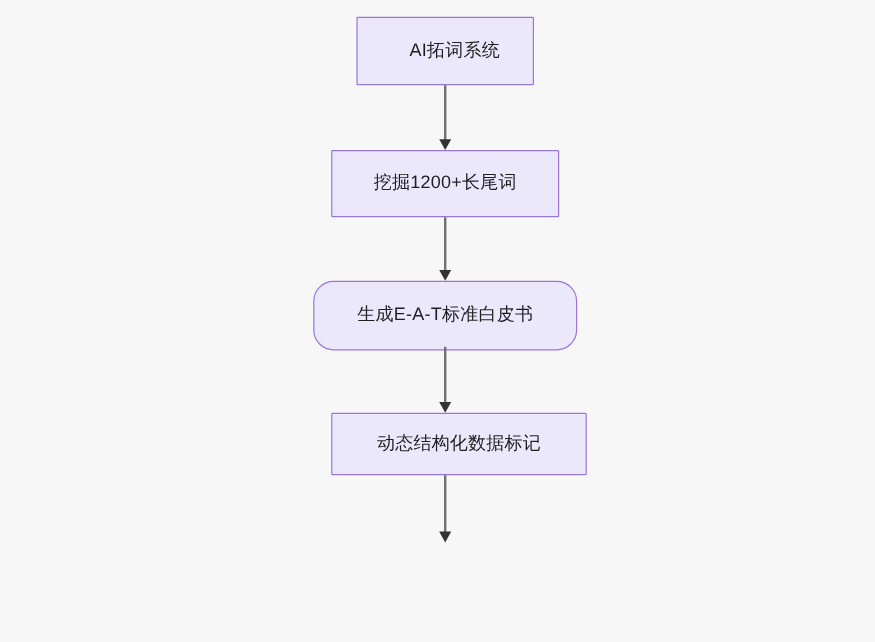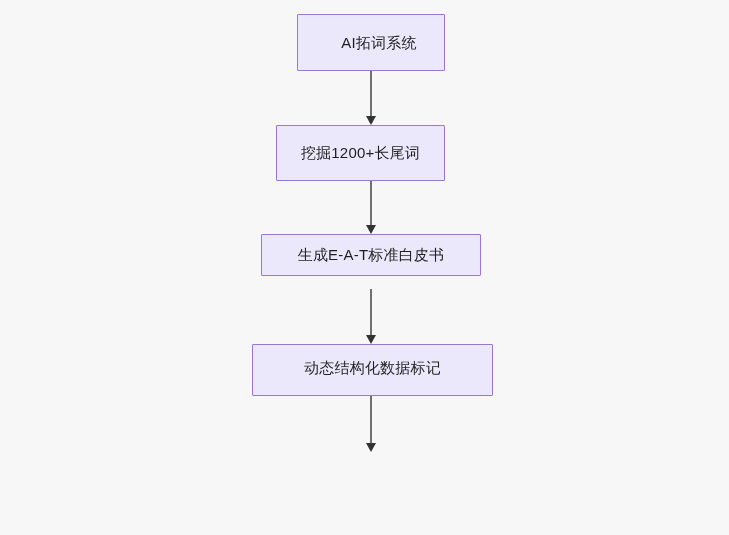--- a/index.html
+++ b/index.html
@@ -66,39 +66,39 @@
 
   <div class="node" style="left:297px; top:14px; width:148px; height:57px;padding-left:16px;">
     <span class="node-label">AI拓词系统</span>
   </div>
 
   <div class="edge" style="left:370px; top:71px; width:2px; height:54px;">
     <div class="edge-line" style="height:46px;"></div>
     <div class="edge-head" style="top:45px;"></div>
   </div>
 
-  <div class="node" style="left:276px; top:125px; width:169px; height:56px;">
+  <div class="node" style="left:276px; top:125px; width:190px; height:56px;">
     <span class="node-label">挖掘1200+长尾词</span>
   </div>
 
   <div class="edge" style="left:370px; top:181px; width:2px; height:53px;">
     <div class="edge-line" style="height:45px;"></div>
     <div class="edge-head" style="top:44px;"></div>
   </div>
 
-  <div class="node" style="left:261px; top:234px; width:220px; height:42px;">
+  <div class="node" style="left:261px; top:234px; width:220px; height:58px;border-radius:17px;">
     <span class="node-label">生成E-A-T标准白皮书</span>
   </div>
 
   <div class="edge" style="left:370px; top:289px; width:2px; height:55px;">
     <div class="edge-line" style="height:47px;"></div>
     <div class="edge-head" style="top:46px;"></div>
   </div>
 
-  <div class="node" style="left:252px; top:344px; width:241px; height:52px;font-family:Liberation Mono, monospace;">
+  <div class="node" style="left:276px; top:344px; width:213px; height:52px;">
     <span class="node-label">动态结构化数据标记</span>
   </div>
 
   <div class="edge" style="left:370px; top:396px; width:2px; height:56px;">
     <div class="edge-line" style="height:48px;"></div>
     <div class="edge-head" style="top:47px;"></div>
   </div>
 
 
 </div>

